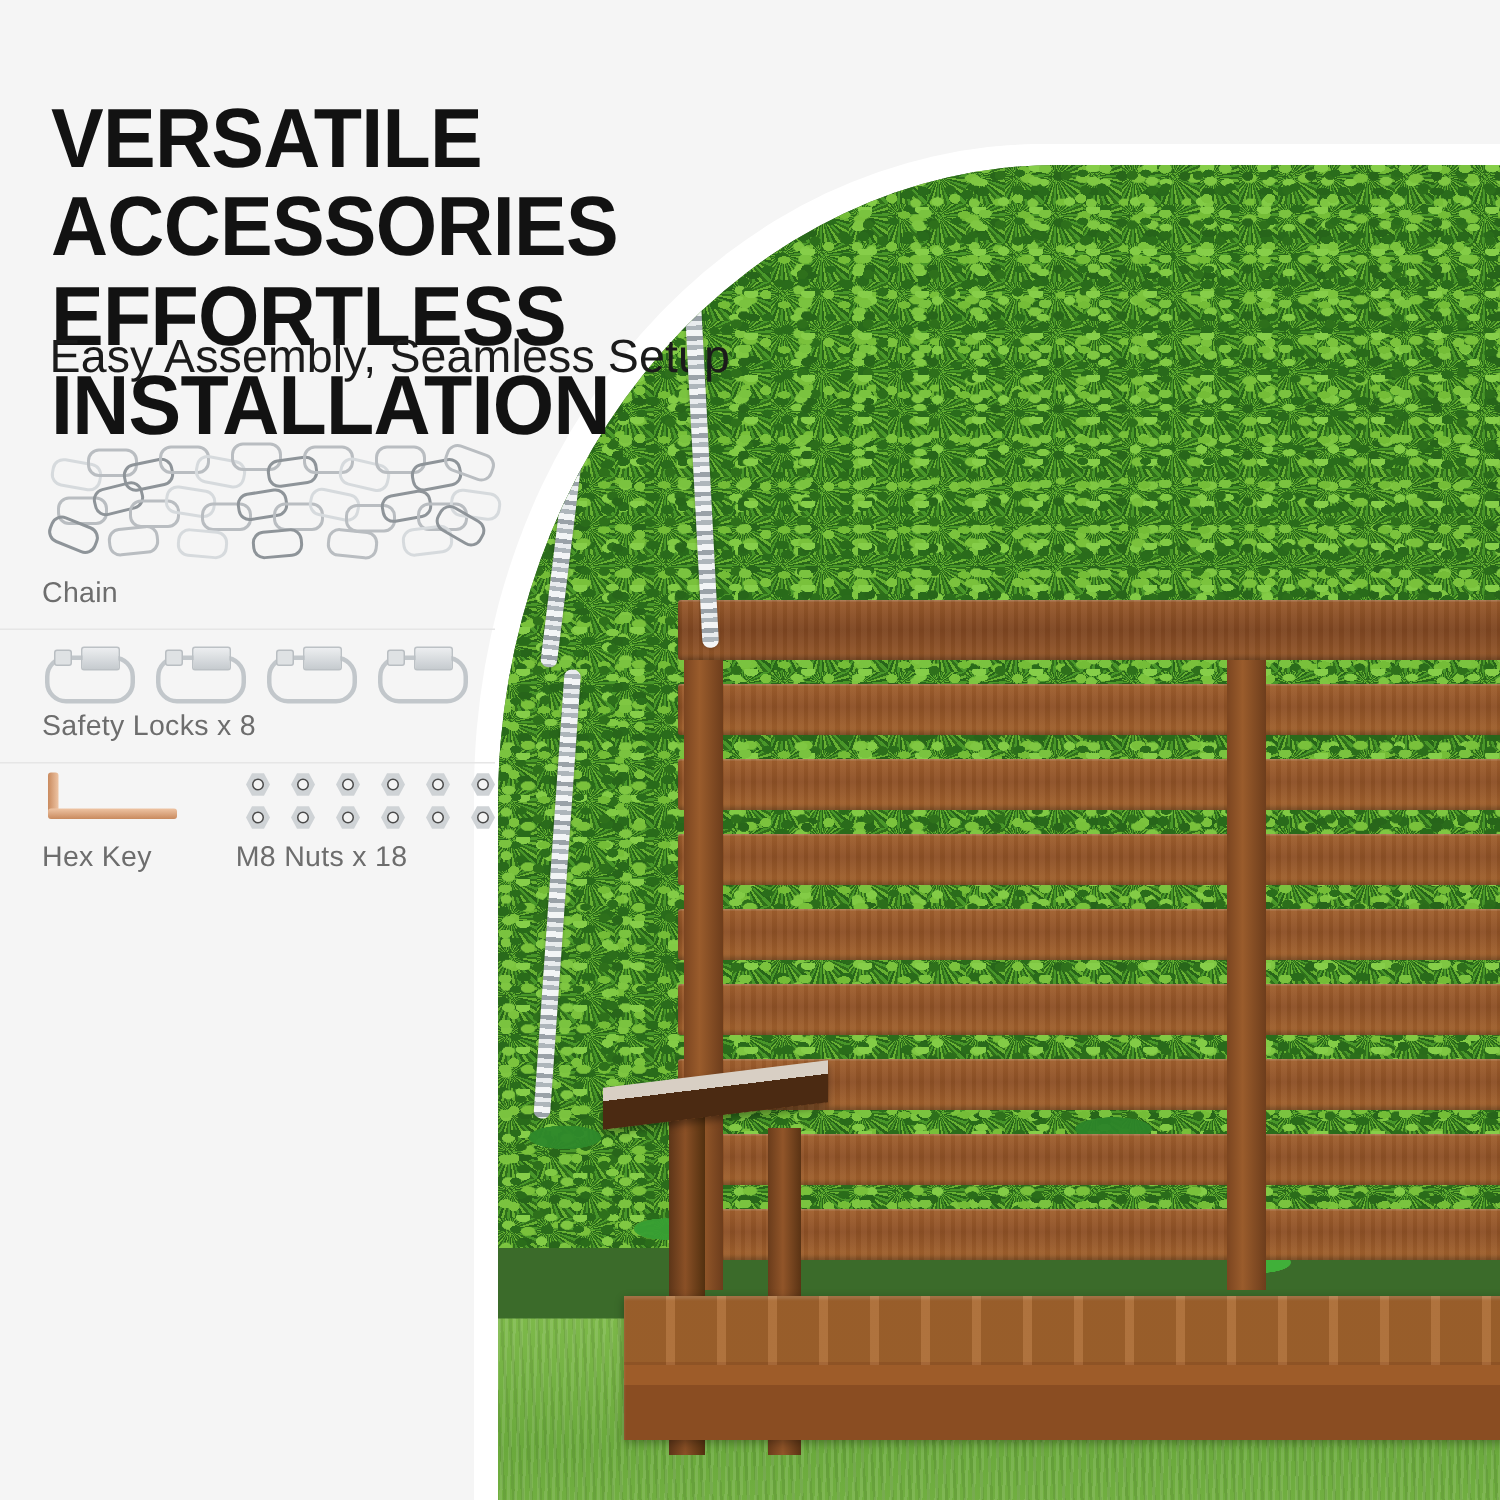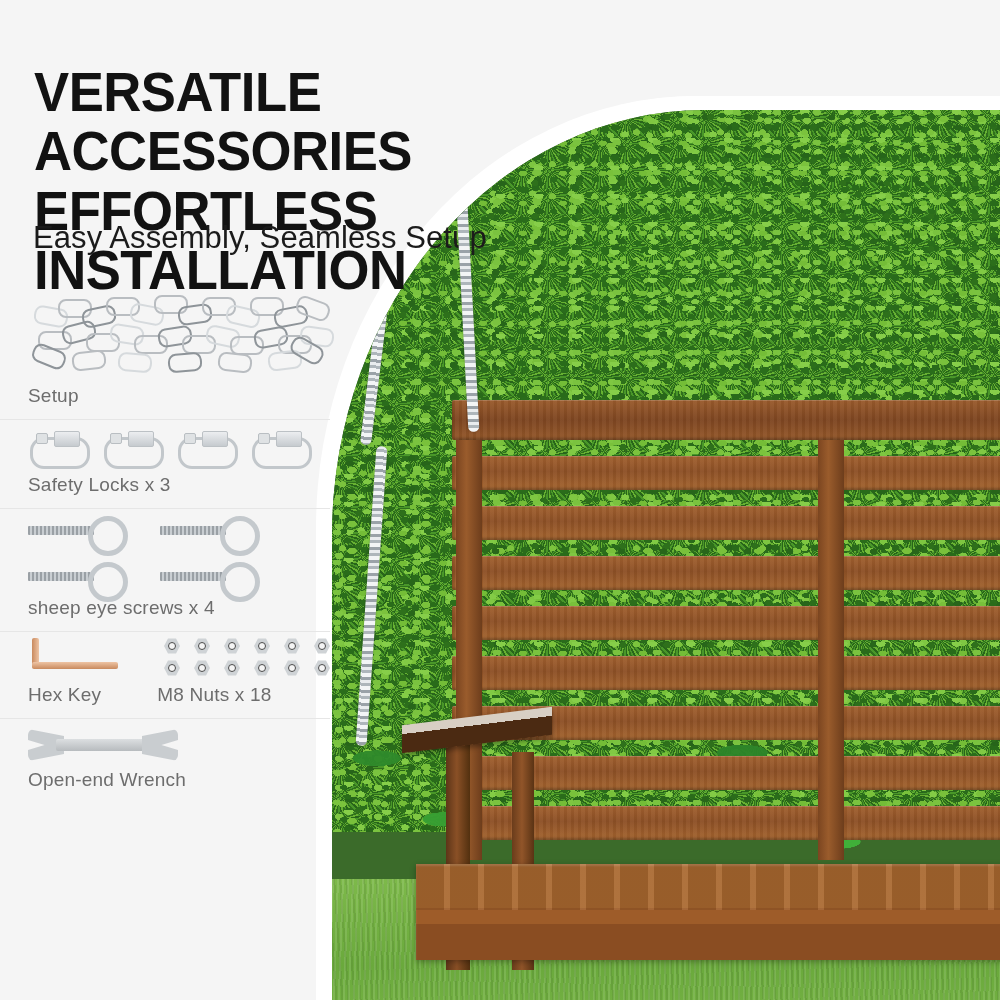--- a/index.html
+++ b/index.html
@@ -347,21 +347,21 @@
 
           <div class="lnk d" style="left:4px;top:64px;transform:rotate(22deg);"></div>
           <div class="lnk" style="left:44px;top:68px;transform:rotate(-6deg);"></div>
           <div class="lnk l" style="left:90px;top:70px;transform:rotate(5deg);"></div>
           <div class="lnk d" style="left:140px;top:70px;transform:rotate(-5deg);"></div>
           <div class="lnk" style="left:190px;top:70px;transform:rotate(6deg);"></div>
           <div class="lnk l" style="left:240px;top:68px;transform:rotate(-7deg);"></div>
           <div class="lnk d" style="left:262px;top:58px;transform:rotate(30deg);"></div>
         </div>
       </div>
-      <div class="acc-label">Setup</div>
+      <div class="acc-label">Chain</div>
     </div>
 
 
     <div class="acc-row">
       <div class="acc-media">
         <div class="locks-row">
           <div class="lock">
               <div class="ring"></div>
               <div class="nub"></div>
               <div class="sleeve"></div>
@@ -376,46 +376,23 @@
               <div class="nub"></div>
               <div class="sleeve"></div>
             </div>
           <div class="lock">
               <div class="ring"></div>
               <div class="nub"></div>
               <div class="sleeve"></div>
             </div>
         </div>
       </div>
-      <div class="acc-label">Safety Locks x 3</div>
+      <div class="acc-label">Safety Locks x 8</div>
     </div>
 
-    <div class="acc-row">
-      <div class="acc-media">
-        <div class="eyes-grid">
-          <div class="eye">
-              <div class="shaft"></div>
-              <div class="loop"></div>
-            </div>
-          <div class="eye">
-              <div class="shaft"></div>
-              <div class="loop"></div>
-            </div>
-          <div class="eye">
-              <div class="shaft"></div>
-              <div class="loop"></div>
-            </div>
-          <div class="eye">
-              <div class="shaft"></div>
-              <div class="loop"></div>
-            </div>
-        </div>
-      </div>
-      <div class="acc-label">sheep eye screws x 4</div>
-    </div>
 
     <div class="acc-row">
       <div class="acc-media">
         <div class="hexrow">
           <div class="hexkey">
             <div class="vert"></div>
               <div class="horz"></div>
           </div>
           <div class="nuts">
             <div class="nut-row">
@@ -436,25 +413,15 @@
             </div>
           </div>
         </div>
       </div>
       <div class="acc-label" style="display:flex;gap:56px;">
         <span>Hex Key</span>
         <span>M8 Nuts x 18</span>
       </div>
     </div>
 
-    <div class="acc-row">
-      <div class="acc-media">
-        <div class="wrench">
-          <div class="jaw left"></div>
-          <div class="bar"></div>
-          <div class="jaw right"></div>
-        </div>
-      </div>
-      <div class="acc-label">Open-end Wrench</div>
-    </div>
 
   </div>
 </div>
 
 </body></html>

